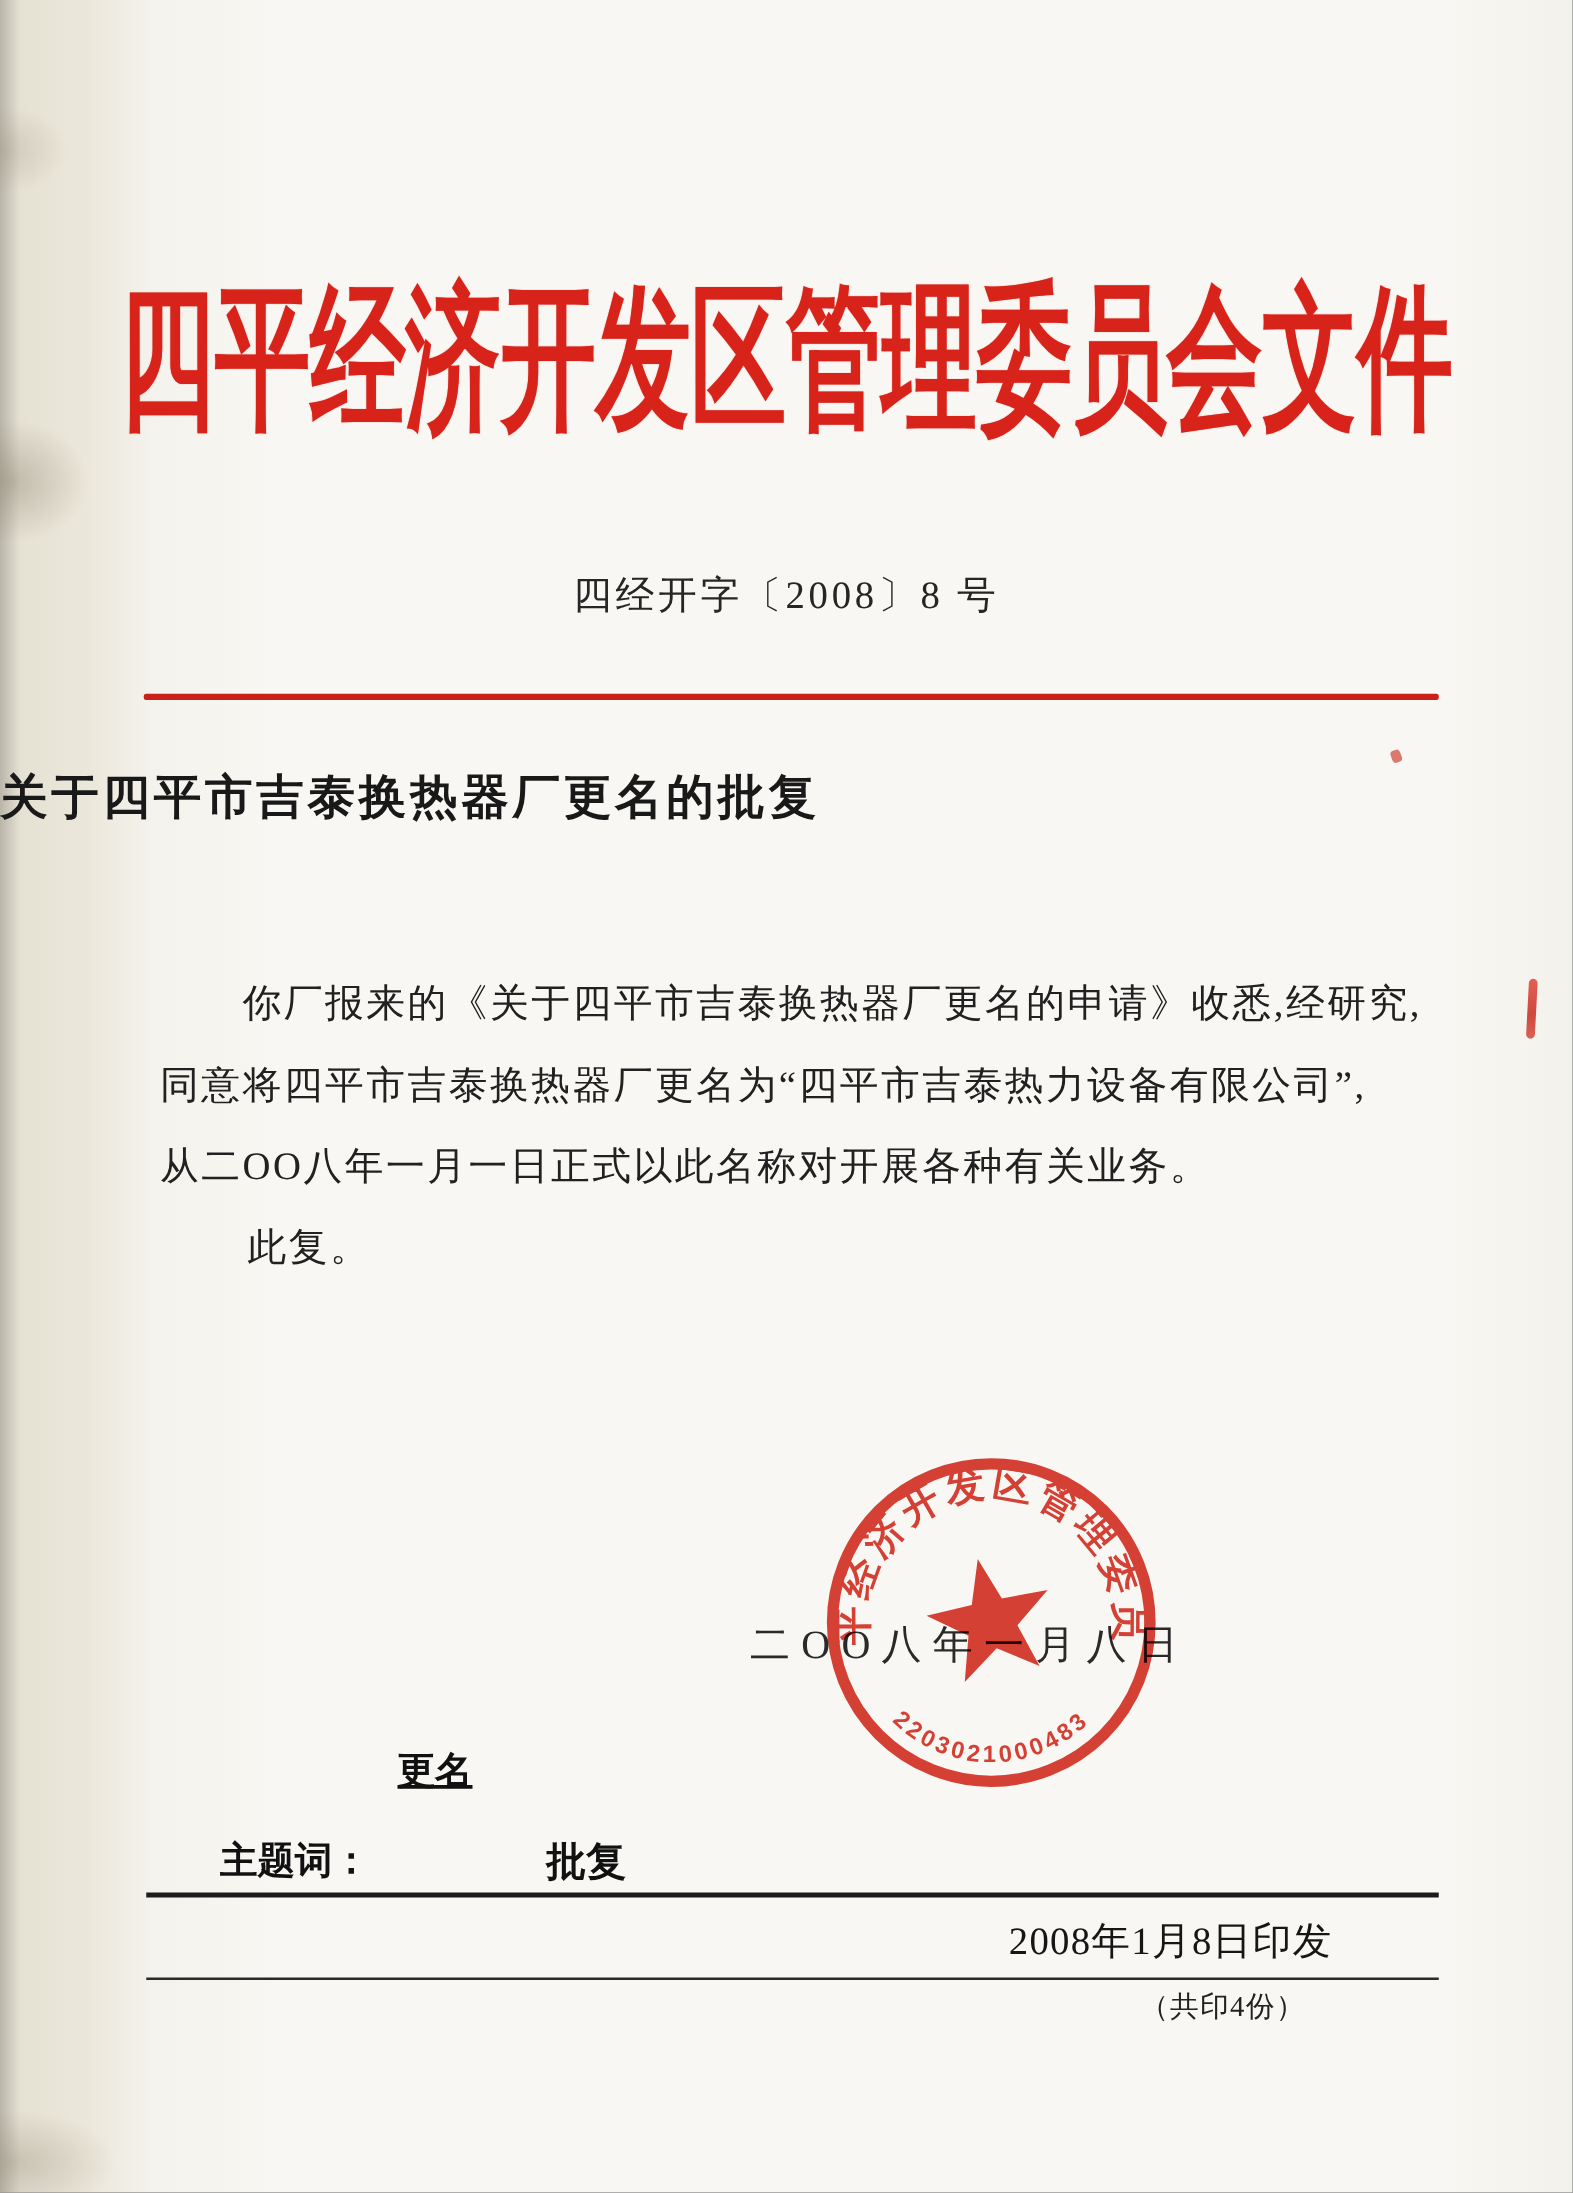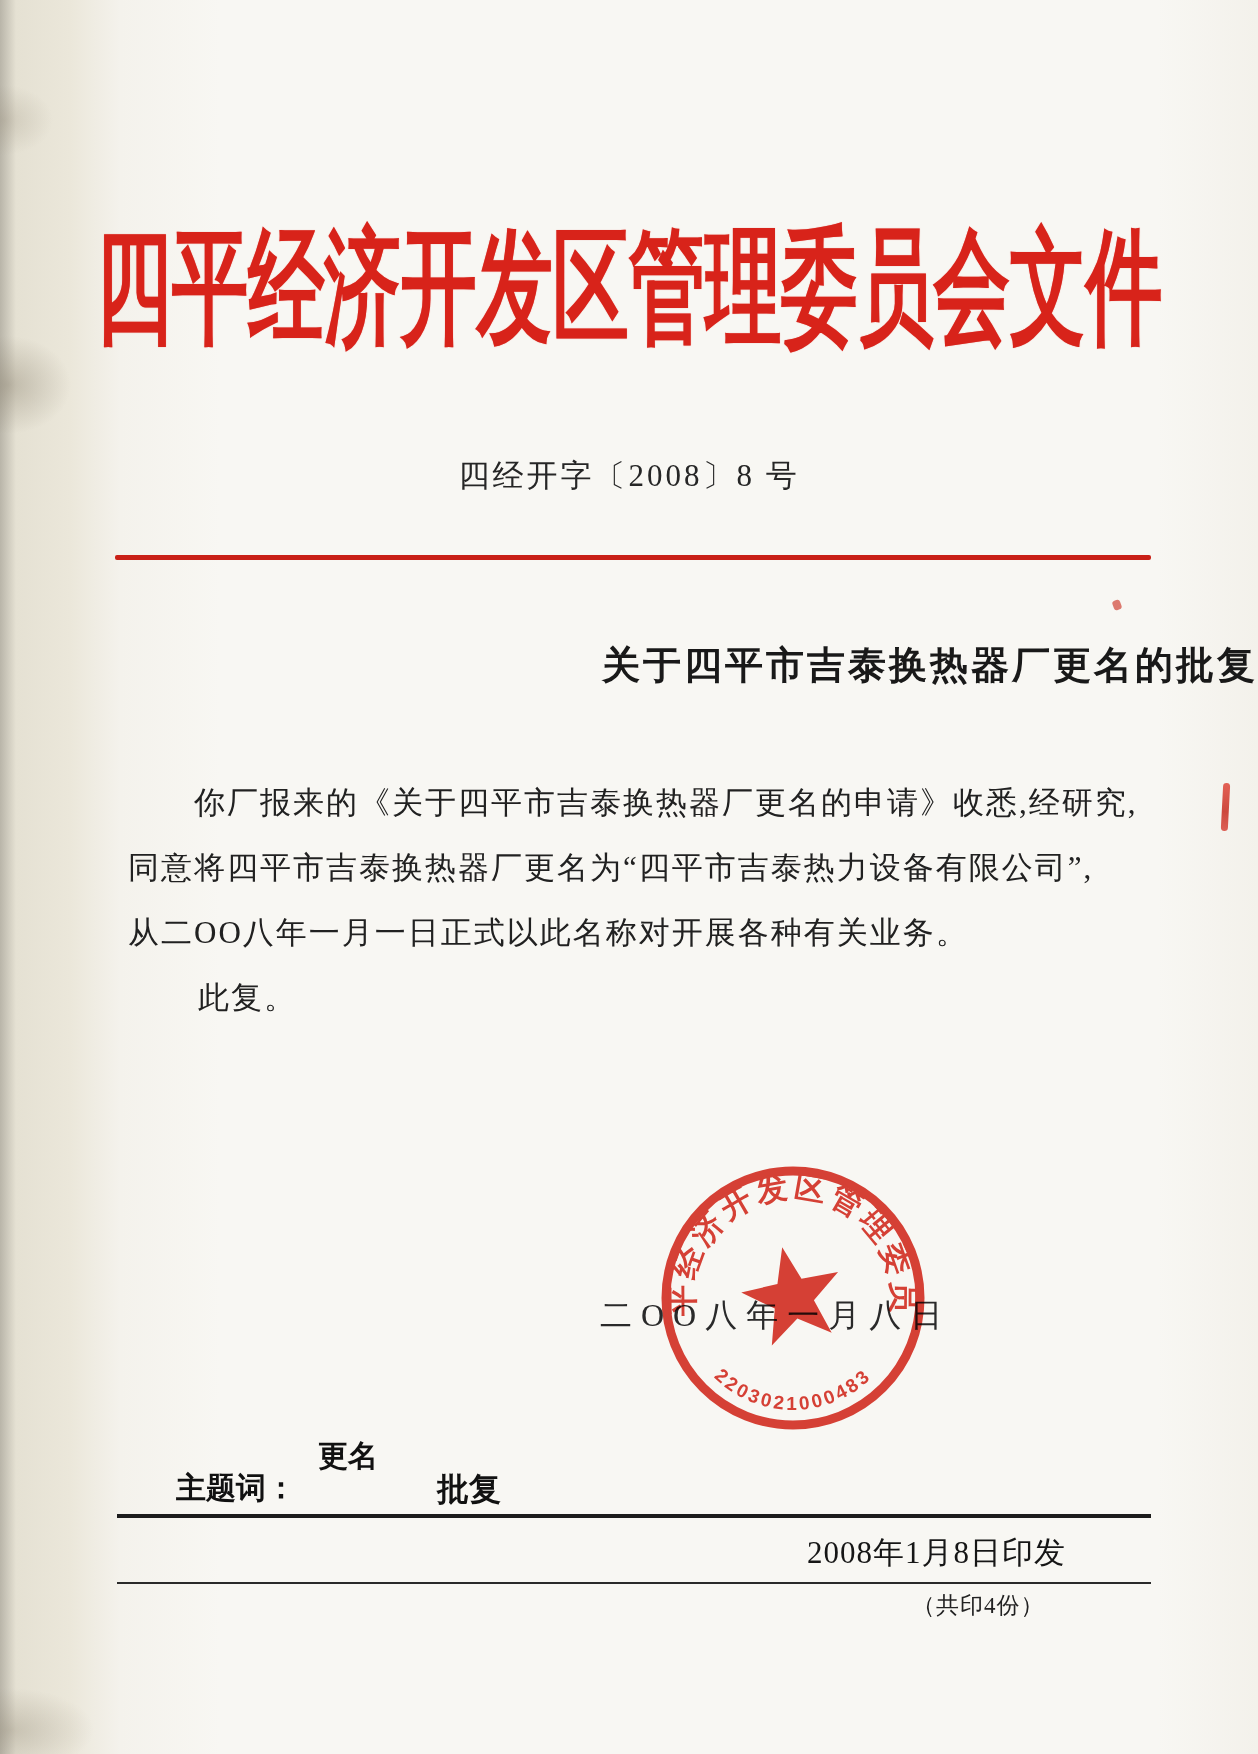--- a/index.html
+++ b/index.html
@@ -38,46 +38,45 @@
     color:#262626;
     font-family:Liberation Serif, serif;
   }
   .red-rule{
     top:555px;left:115px;width:1036px;height:5px;
     background:#c92017;
     border-radius:2px;
   }
   .doc-title{
     top:612px;left:0;width:1258px;
-    text-align:right;
+    text-align:left;
     font-family:"Liberation Sans","DejaVu Sans",sans-serif;
     font-weight:bold;
     font-size:38px;
     letter-spacing:3px;
     color:#191919;
-    margin-top:28px;
   }
   .body-text{font-size:31px;letter-spacing:2px;line-height:40px;color:#212121;white-space:nowrap;}
   .salutation{top:718px;left:128px;}
   .bline0{top:783px;left:128px;text-indent:66px;}
   .bline1{top:848px;left:128px;}
   .bline2{top:913px;left:128px;}
   .bline3{top:978px;left:128px;text-indent:70px;}
   .date-line{
     top:1294px;left:600px;width:360px;
     font-size:32px;letter-spacing:9px;
     color:#2a2a2a;white-space:nowrap;
   }
   .seal{
     top:1148px;left:643px;width:300px;height:300px;
     mix-blend-mode:multiply;
     opacity:.93;
   }
   .kw-label{top:1468px;left:176px;font-family:"Liberation Sans","DejaVu Sans",sans-serif;font-weight:bold;font-size:30px;color:#111;}
-  .kw-1{top:1436px;left:318px;font-family:"Liberation Sans","DejaVu Sans",sans-serif;font-weight:bold;font-size:30px;color:#111;}
+  .kw-1{top:1396px;left:318px;font-family:"Liberation Sans","DejaVu Sans",sans-serif;font-weight:bold;font-size:30px;color:#111;text-decoration:underline;}
   .kw-2{top:1468px;left:437px;font-family:"Liberation Sans","DejaVu Sans",sans-serif;font-weight:bold;font-size:32px;color:#111;}
   .thick-rule{top:1514px;left:117px;width:1034px;height:4px;background:#1c1c1c;}
   .office{top:1532px;left:145px;font-size:31px;letter-spacing:2px;color:#161616;}
   .print-date{top:1532px;left:807px;font-size:31px;letter-spacing:1px;color:#161616;}
   .thin-rule{top:1582px;left:117px;width:1034px;height:2px;background:#2a2a2a;}
   .copies{top:1590px;left:888px;font-size:23px;letter-spacing:1px;color:#222;margin-left:24px;}
   .streak{
     top:783px;left:1222px;width:7px;height:48px;
     background:linear-gradient(180deg,#e0473a,#c62a1e 60%,#d8473c);
     border-radius:4px;opacity:.85;transform:rotate(3deg);

